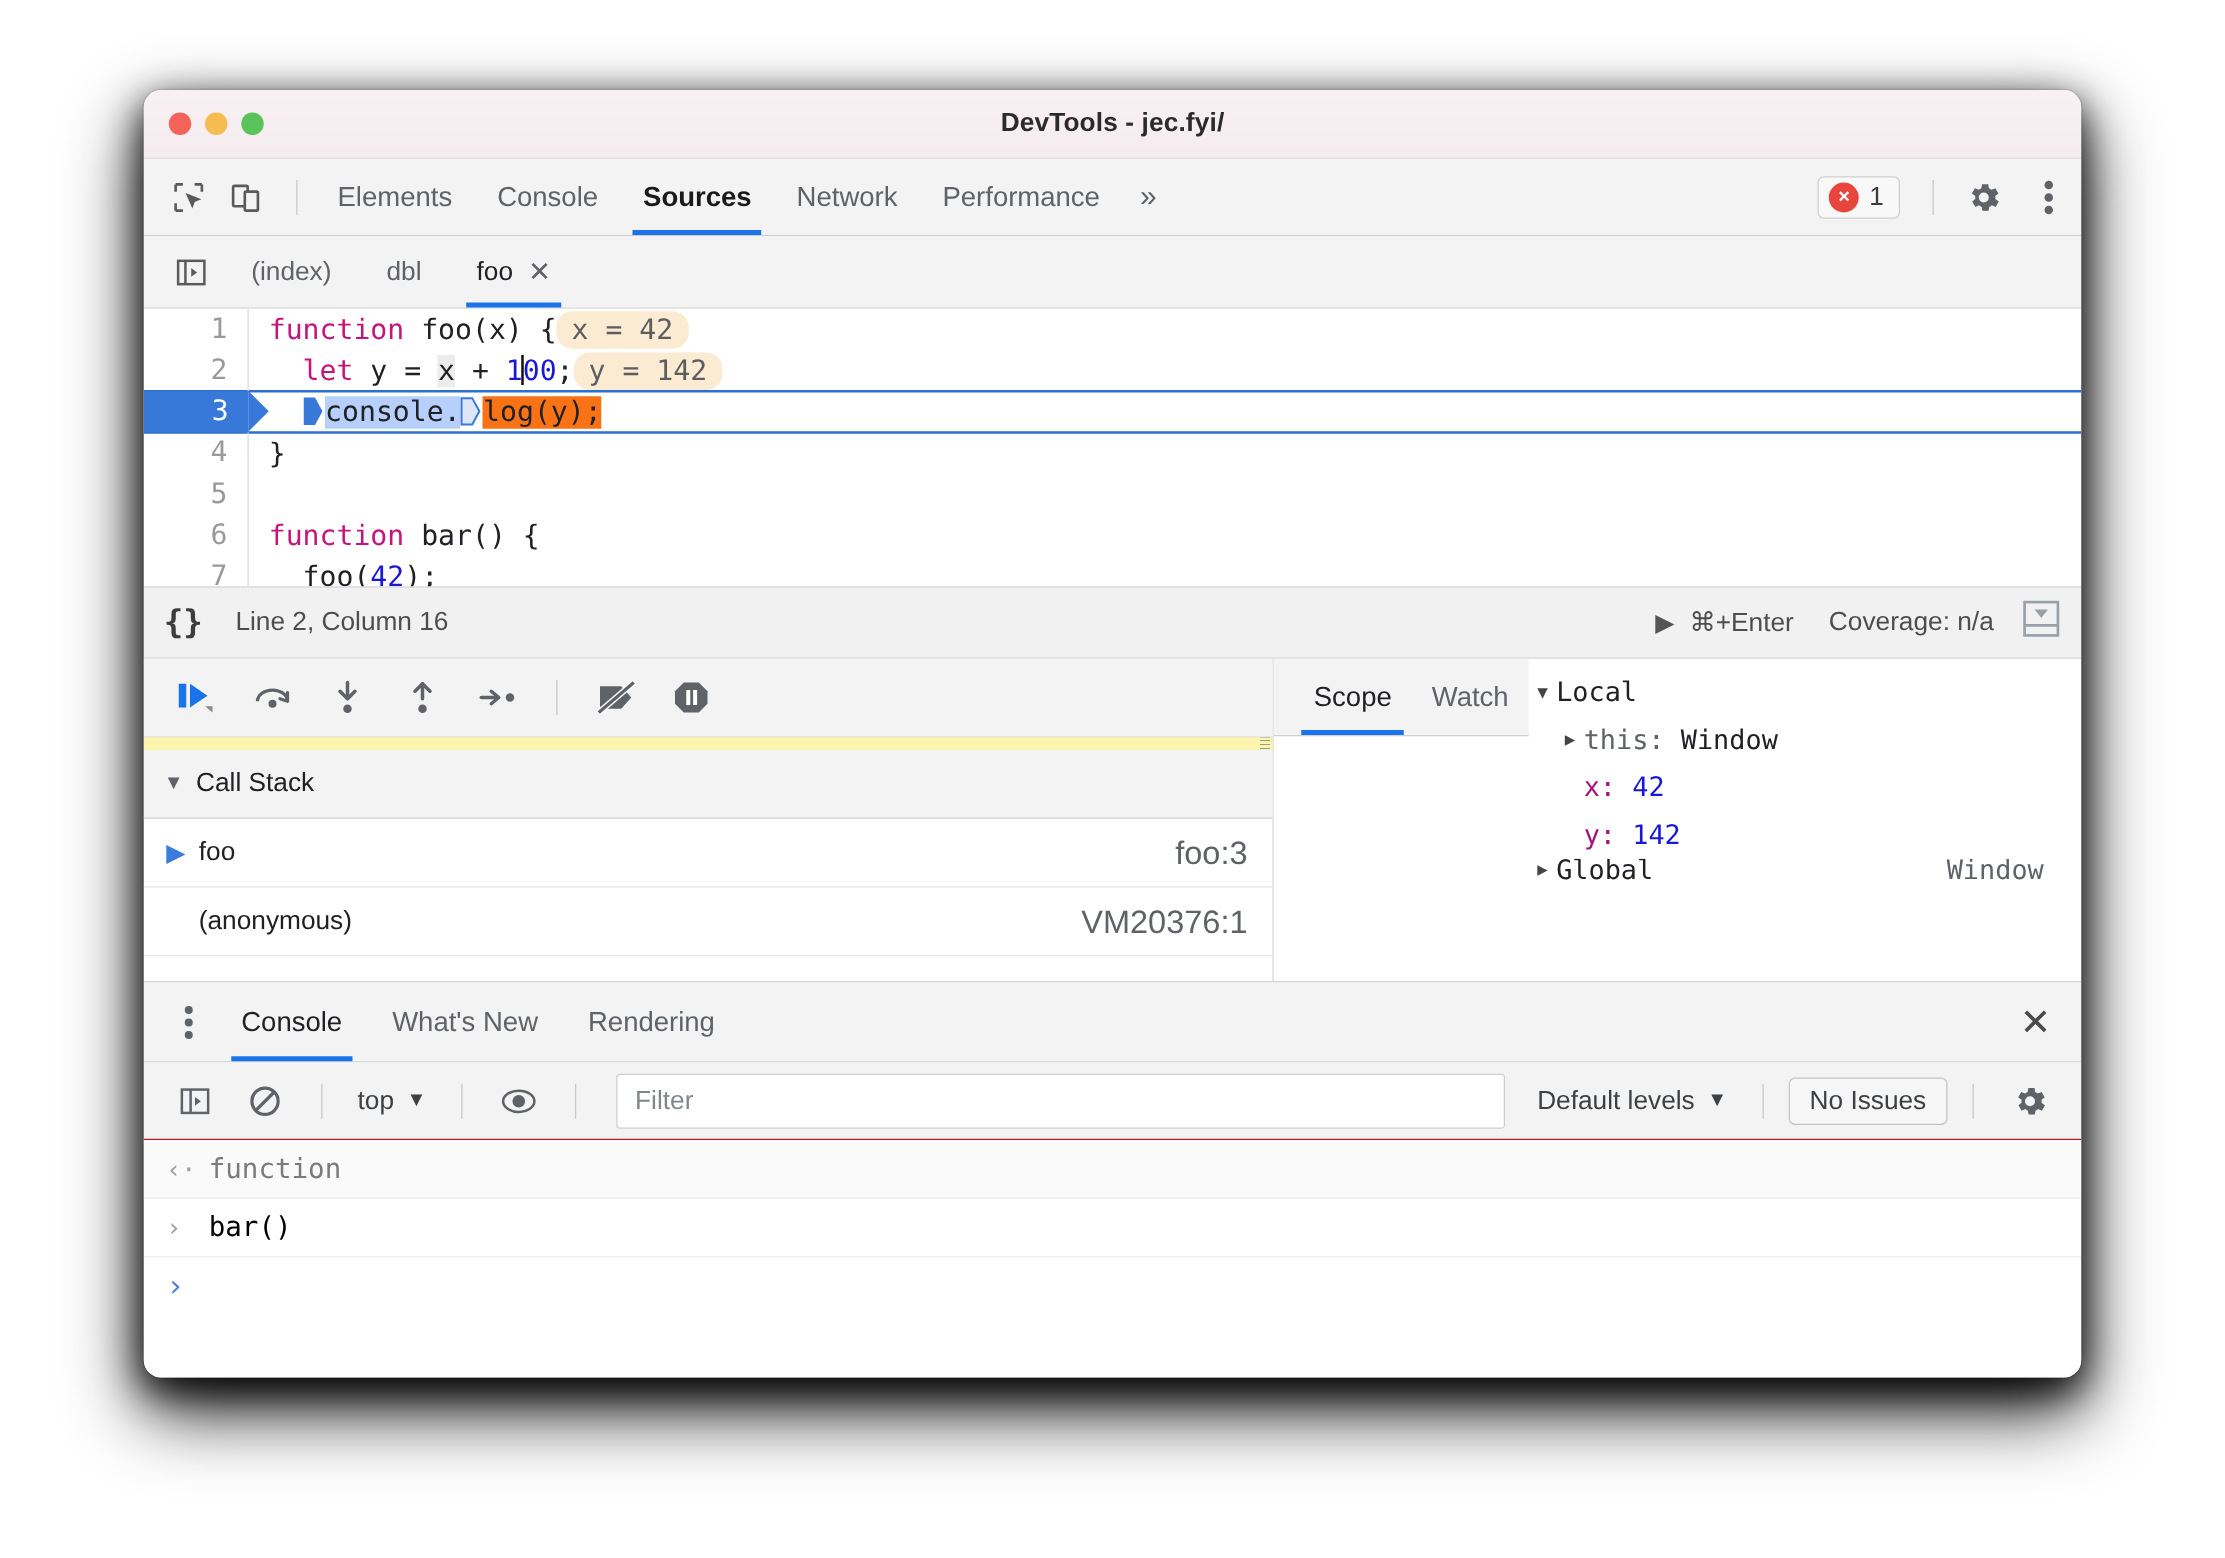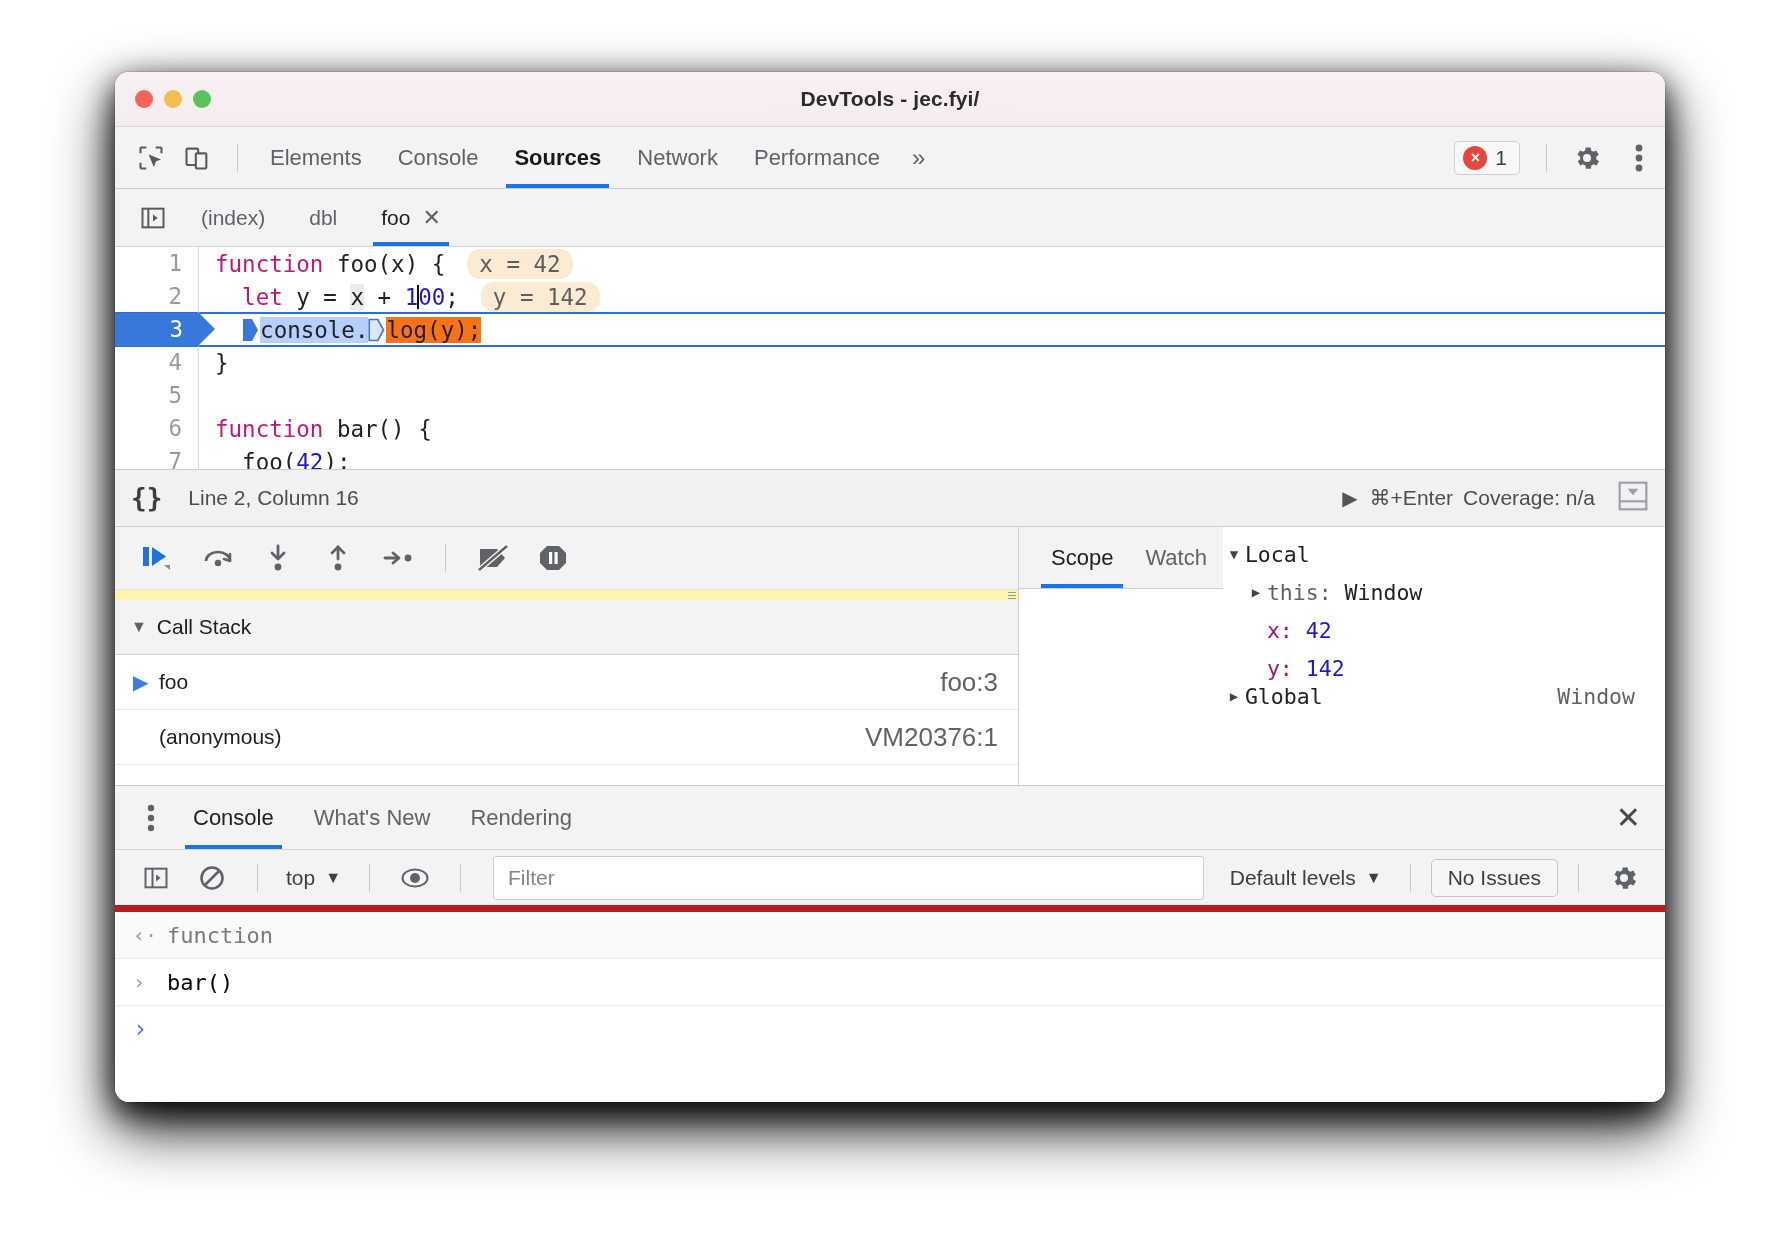--- a/index.html
+++ b/index.html
@@ -180,21 +180,20 @@
     width: 0; height: 0;
     border-top: 16.5px solid transparent;
     border-bottom: 16.5px solid transparent;
     border-left: 16px solid #3878d8;
     z-index: 3;
   }
   .inline-val {
     background: #fcebd3;
     color: #5d5d5d;
     padding: 2px 12px;
-    margin-left: 22px;
     border-radius: 13px;
   }
   .sel-console { background: #b6cffb; }
   .sel-grey { background: #f97316; }
   .chevmark {
     display: inline-block;
     width: 17px; height: 24px;
     vertical-align: -4px;
     margin-right: 1px;
   }
@@ -208,21 +207,21 @@
     flex: 0 0 58px; height: 58px;
     background: #f1f1f1;
     border-top: 1px solid #cfcfcf;
     border-bottom: 1px solid #cfcfcf;
     display: flex; align-items: center;
     padding: 0 16px; box-sizing: border-box;
     font-size: 21px; color: #4d4d4d;
   }
   .braces { font-family:"DejaVu Sans Mono", monospace; font-weight:bold; font-size:26px; color:#3c3c3c; margin-right: 26px;}
   .runbtn { color:#555; font-size: 20px; margin-right: 12px; }
-  .kbd { margin-right: 10px; font-size: 21px; color: #4d4d4d;}
+  .kbd { margin-right: 28px; font-size: 21px; color: #4d4d4d;}
   .cov { font-size: 21px; color:#4d4d4d; margin-right: 22px;}
   
   .debugarea {
     flex: 0 0 258px;
     display: flex;
     min-height: 0;
   }
   .debugleft {
     width: 903px; flex: 0 0 903px;
     border-right: 1px solid #d0d0d0;
@@ -298,21 +297,21 @@
     background: #f3f3f3; border-bottom:1px solid #d4d4d4;
     display:flex; align-items:center; padding-left: 14px; box-sizing:border-box;
   }
   .kebab { width: 44px; display:flex; align-items:center; justify-content:center; color:#5f6368;}
   .dtab { font-size:22px; color:#5f6368; padding:0 20px; height:62px; line-height:62px; position:relative;}
   .dtab.sel{color:#202124;}
   .dtab.sel::after{content:"";position:absolute;left:12px;right:12px;bottom:0;height:4px;background:#1a73e8;}
   .closeX { margin-left:auto; margin-right:24px; font-size:30px; color:#4a4a4a; }
   .ctoolbar {
     flex: 0 0 62px; height: 62px;
-    background:#f3f3f3; border-bottom:7px solid #b91c1c;
+    background:#f3f3f3; border-bottom:1px solid #b91c1c;
     display:flex; align-items:center; padding: 0 16px; box-sizing:border-box; gap:6px;
   }
   .cbtn { width:50px;height:50px;display:flex;align-items:center;justify-content:center;color:#5f6368;}
   .ctxt { font-size:21px; color:#3c4043; display:flex; align-items:center; gap:10px; padding: 0 8px;}
   .filterbox {
     flex: 1 1 auto;
     height: 44px;
     background:#fff; border:1px solid #cfcfcf; border-radius:3px;
     display:flex; align-items:center;
     padding: 0 14px; box-sizing:border-box;

